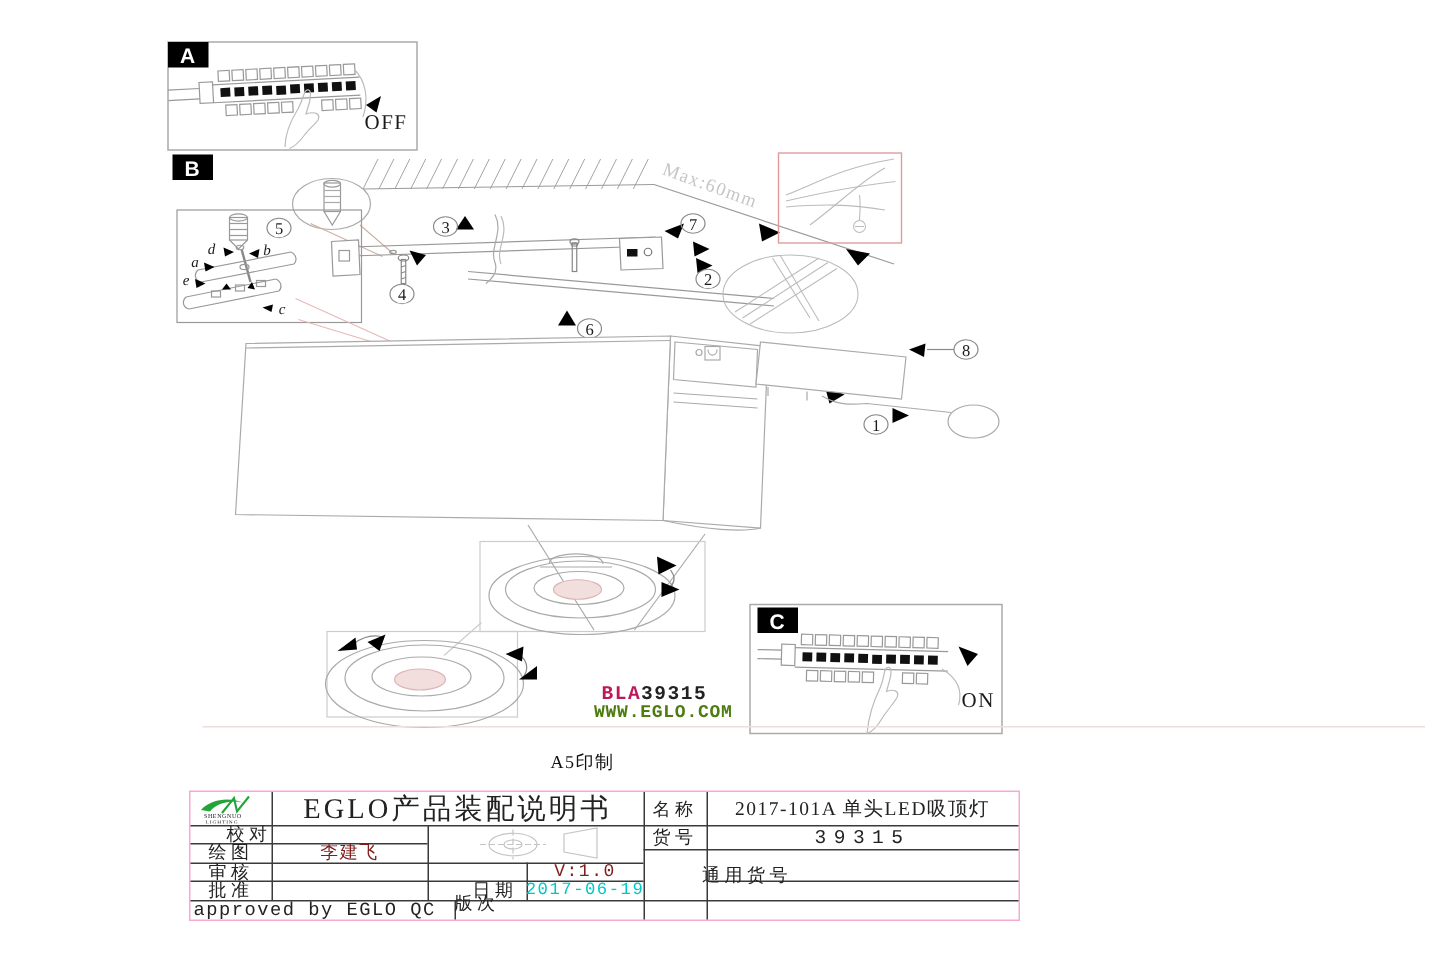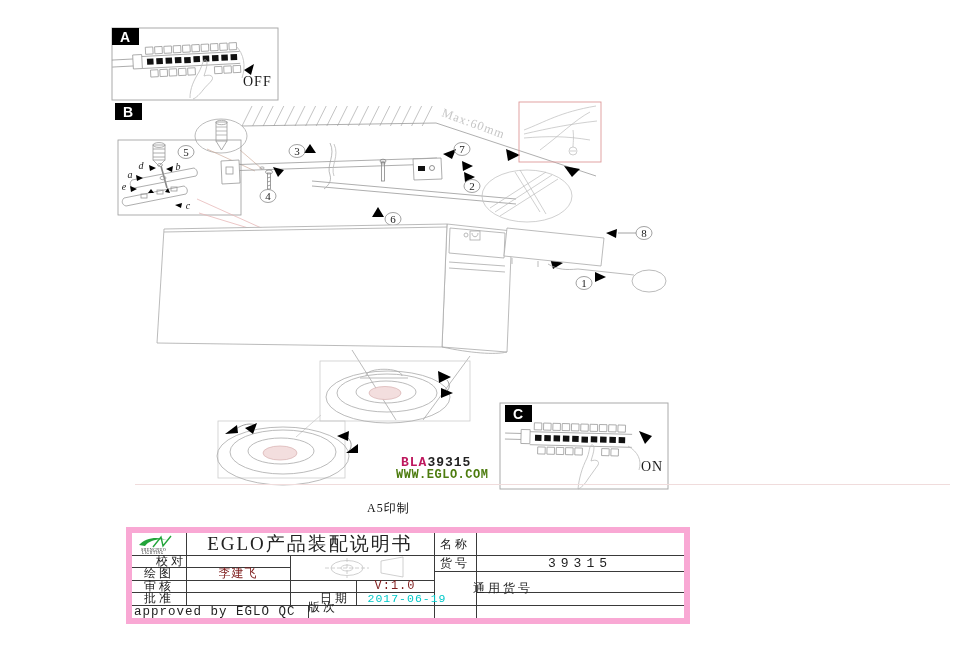--- a/index.html
+++ b/index.html
@@ -14,28 +14,28 @@
   svg .maxtxt{fill:#c6c6c6;font-size:12.5px;letter-spacing:1px;}
   .fold{position:absolute;left:135px;top:484px;width:815px;height:1px;background:#f0dcdc;}
   .code1{position:absolute;left:401px;top:455px;font-family:"Liberation Mono",monospace;
          font-weight:bold;font-size:13px;letter-spacing:1px;}
   .code1 .pfx{color:#be185d;} .code1 .nbr{color:#222;}
   .code2{position:absolute;left:396px;top:468px;font-family:"Liberation Mono",monospace;
          font-weight:bold;font-size:12px;color:#4d7c0f;letter-spacing:0.5px;}
   .print{position:absolute;left:367px;top:500px;font-size:12px;letter-spacing:1px;color:#111;}
   
   #tblock{position:absolute;left:126px;top:527px;width:552px;height:85px;
-          border:6px solid #f9a8d4;background:#fff;}
+          border:1px solid #f9a8d4;background:#fff;}
   #tblock .vl,#tblock .hl{position:absolute;background:#3a3a3a;}
   #tblock .vl{width:1px;} #tblock .hl{height:1px;}
   #tblock .cell{position:absolute;display:flex;align-items:center;justify-content:center;
           font-size:12px;letter-spacing:3px;white-space:nowrap;}
   #tblock .title{font-size:19px;letter-spacing:2px;}
   #tblock .red{color:#7f1d1d;}
-  #tblock .cyan{color:#00c8c8;padding-left:12px;}
+  #tblock .cyan{color:#00c8c8;}
   #tblock .mono{font-family:"Liberation Mono",monospace;letter-spacing:1px;}
   #tblock .sku{letter-spacing:5px;}
   #tblock .left{justify-content:flex-start;}
   #tblock .twoline{flex-direction:row;line-height:15px;letter-spacing:3px;padding-left:48px;}
 </style>
 </head>
 <body>
 
 <div id="page">
 
@@ -410,20 +410,21 @@
   </div>
 
   <div class="cell" style="left:158px;top:47px;width:66px;height:12px;margin-top:21px;">版次</div>
   <div class="cell" style="left:158px;top:59px;width:66px;height:13px;padding-left:12px;">日期</div>
   <div class="cell mono red" style="left:224px;top:47px;width:78px;height:12px;font-size:12px;">V:1.0</div>
   <div class="cell mono cyan" style="left:224px;top:59px;width:78px;height:13px;font-size:11.5px;">2017-06-19</div>
 
   <div class="cell mono left" style="left:2px;top:72px;width:174px;height:13px;font-size:12.5px;">approved by EGLO QC</div>
 
   <div class="cell" style="left:302px;top:0;width:42px;height:22px;">名称</div>
+  <div class="cell" style="left:344px;top:0;width:208px;height:22px;font-size:13px;letter-spacing:1px;">2017-101A 单头LED吸顶灯</div>
   <div class="cell" style="left:302px;top:22px;width:42px;height:16px;">货号</div>
   <div class="cell mono sku" style="left:344px;top:22px;width:208px;height:16px;font-size:13px;">39315</div>
   <div class="cell twoline" style="left:302px;top:38px;width:42px;height:34px;">
     <span>通用</span>
     <span>货号</span>
   </div>
 </div>
 
 </div>
 

